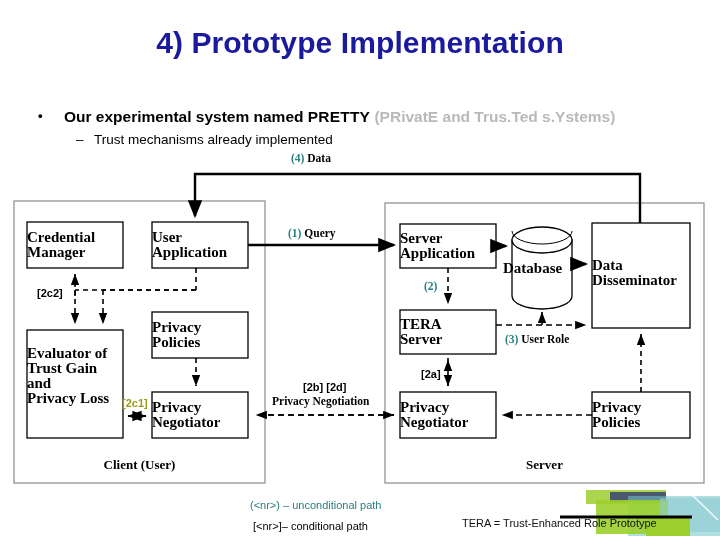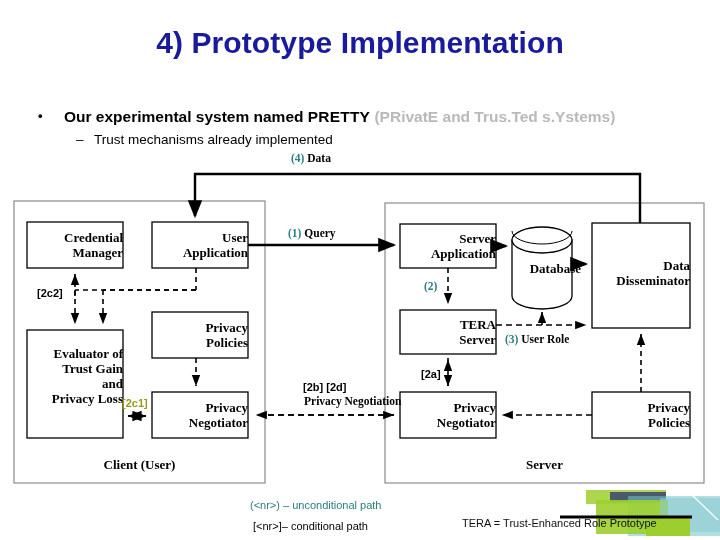--- a/index.html
+++ b/index.html
@@ -29,23 +29,23 @@
     font-size:13.5px;color:#000;font-weight:500;white-space:nowrap;
   }
   .bullet2 .dash{display:inline-block;width:18px;}
 
   
   #diagram{position:absolute;left:0;top:0;width:720px;height:540px;}
   #diagram svg{position:absolute;left:0;top:0;}
 
   
   .blab{
-    position:absolute;text-align:right;
+    position:absolute;text-align:left;
     font-family:"Liberation Serif",serif;
-    font-weight:700;color:#000;font-size:13px;line-height:15px;
+    font-weight:700;color:#000;font-size:15px;line-height:15px;
     pointer-events:none;
   }
   .zone-title{
     position:absolute;text-align:center;
     font-family:"Liberation Serif",serif;
     font-weight:700;color:#000;font-size:13px;
   }
   .flab{
     position:absolute;
     font-family:"Liberation Serif",serif;
@@ -242,21 +242,21 @@
     </div>
     <div class="flab" style="left:424px;top:280px;">
       <span class="num">(2)</span>
     </div>
     <div class="flab" style="left:505px;top:333px;">
       <span class="num">(3)</span>
       <span>User Role</span>
     </div>
     <div class="flab cond" style="left:421px;top:368px;">[2a]</div>
     <div class="flab cond" style="left:303px;top:381px;">[2b] [2d]</div>
-    <div class="flab" style="left:272px;top:395px;margin-left:32px;">Privacy Negotiation</div>
+    <div class="flab" style="left:272px;top:395px;">Privacy Negotiation</div>
     <div class="flab olive" style="left:122px;top:397px;">[2c1]</div>
     <div class="flab cond" style="left:26px;top:287px;margin-left:11px;">[2c2]</div>
 
     <div class="legend" style="left:250px;top:499px;">
       <span class="teal">(&lt;nr&gt;) – unconditional path</span>
     </div>
     <div class="legend" style="left:253px;top:520px;">[&lt;nr&gt;]– conditional path</div>
     <div class="tera-note">TERA = Trust-Enhanced Role Prototype</div>
 
   </div>

